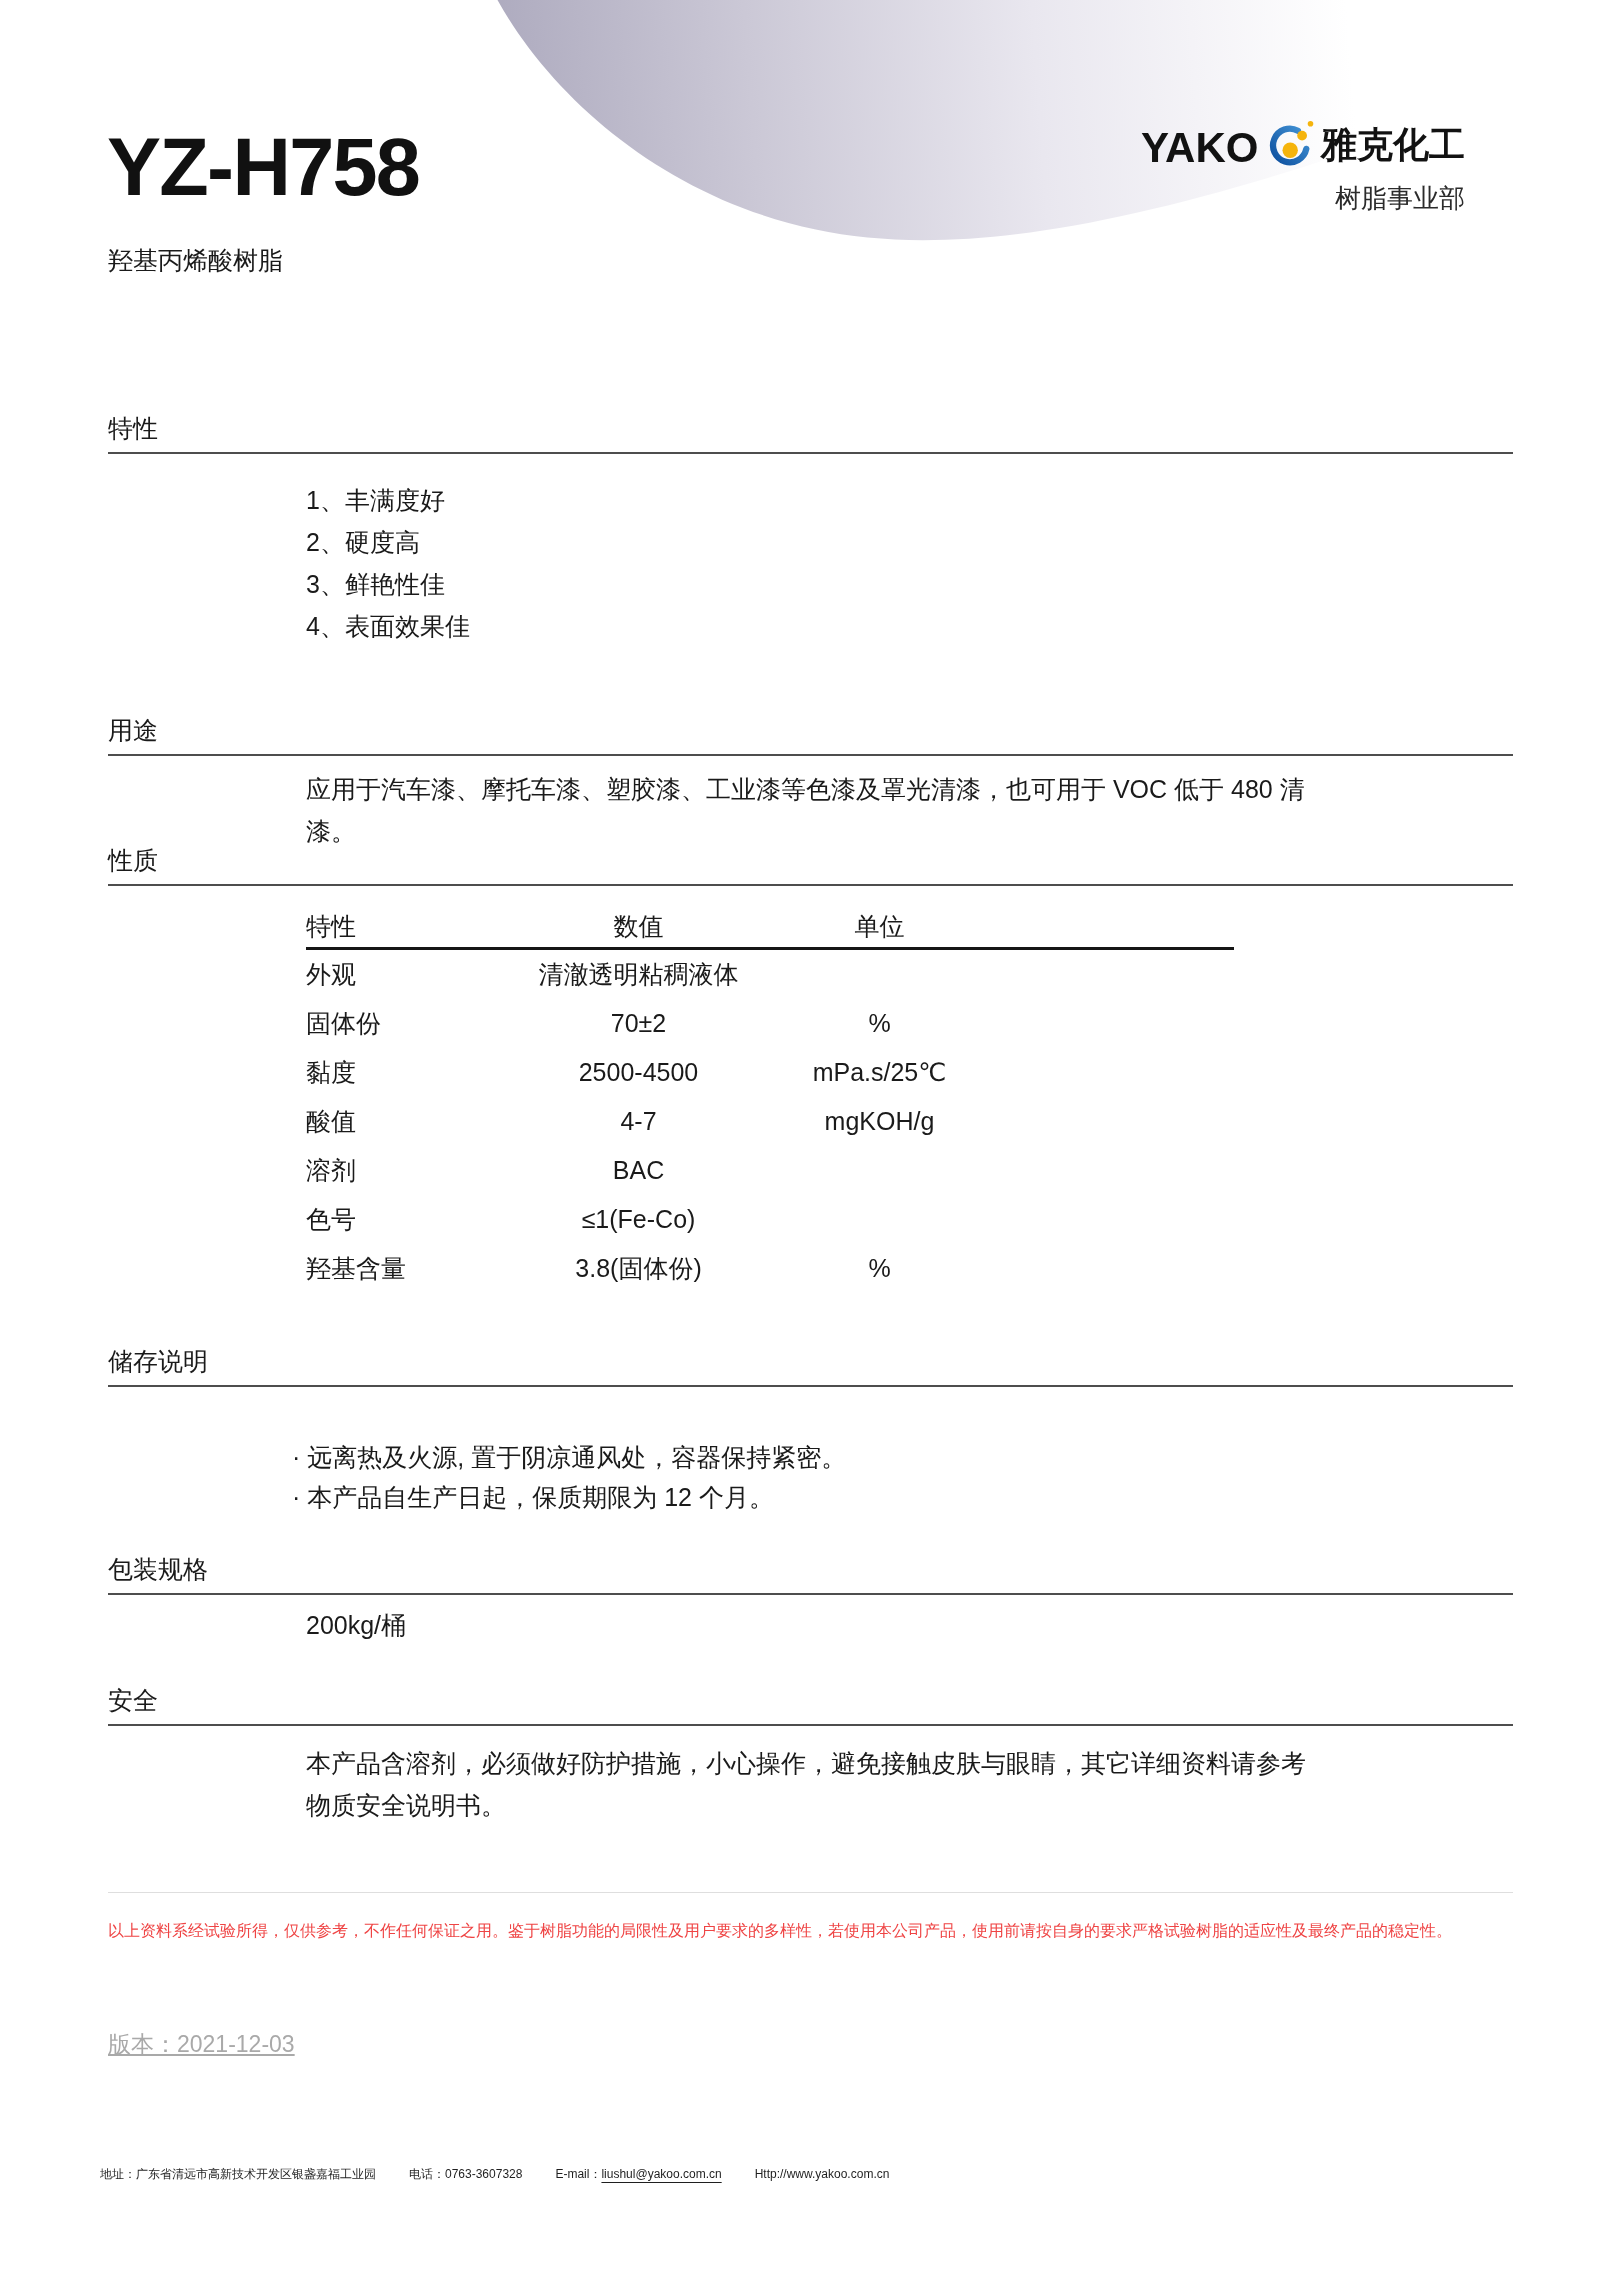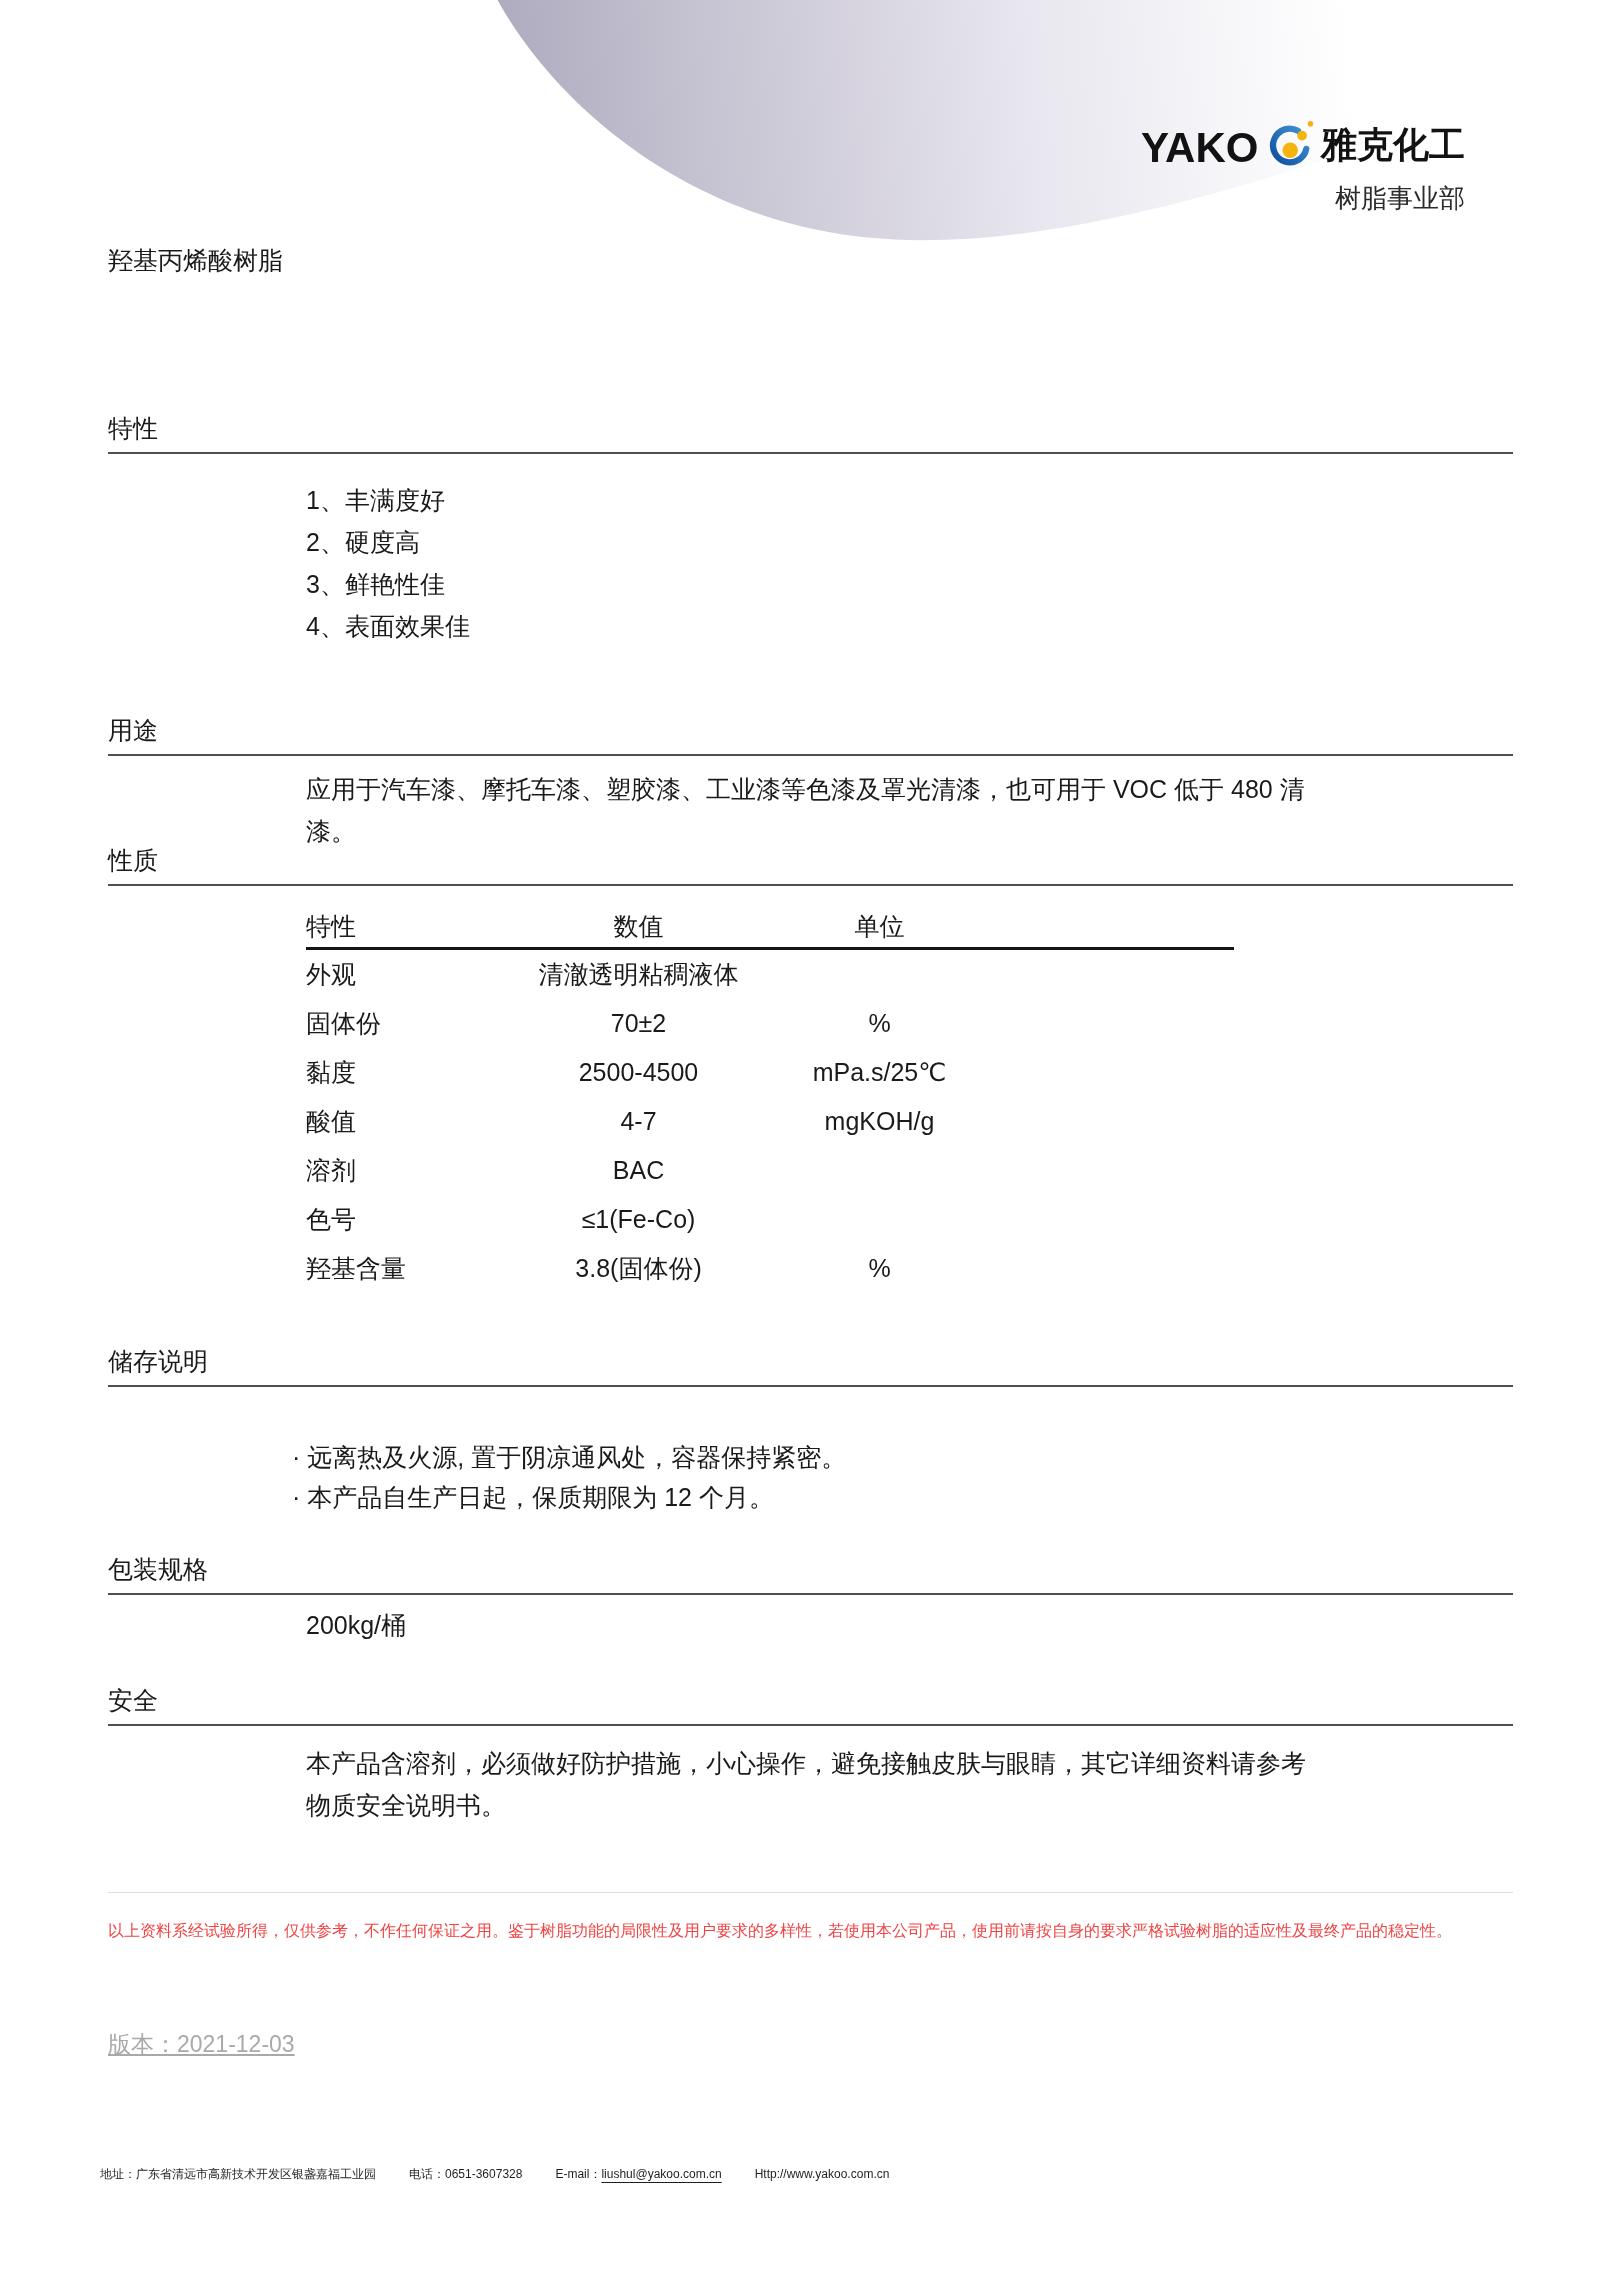--- a/index.html
+++ b/index.html
@@ -58,20 +58,21 @@
       <linearGradient id="sw" gradientUnits="userSpaceOnUse" x1="590" y1="120" x2="1650" y2="40">
         <stop offset="0" stop-color="#aeabbf"></stop>
         <stop offset="0.28" stop-color="#cbc8d6"></stop>
         <stop offset="0.6" stop-color="#e9e7ef"></stop>
         <stop offset="0.95" stop-color="#ffffff"></stop>
       </linearGradient>
     </defs>
     <path d="M 588 0 C 655 120 790 235 965 272 C 1180 318 1480 235 1920 62 L 1920 0 Z" fill="url(#sw)"></path>
   </svg>
 
+  <h1 class="product-title">YZ-H758</h1>
 
   <div class="logo">
     <div class="logo-row">
       <span class="logo-latin">YAKO</span>
       <svg class="logo-orbit" viewBox="0 0 70 74">
         <defs>
           <linearGradient id="arcg" x1="0" y1="1" x2="1" y2="0">
             <stop offset="0" stop-color="#0d4f9e"></stop>
             <stop offset="1" stop-color="#4394d6"></stop>
           </linearGradient>
@@ -175,21 +176,21 @@
     <div class="rule"></div>
   </section>
   <div class="content par" style="top:1742px">本产品含溶剂，必须做好防护措施，小心操作，避免接触皮肤与眼睛，其它详细资料请参考物质安全说明书。</div>
 
   <div class="divider"></div>
   <div class="disclaimer">以上资料系经试验所得，仅供参考，不作任何保证之用。鉴于树脂功能的局限性及用户要求的多样性，若使用本公司产品，使用前请按自身的要求严格试验树脂的适应性及最终产品的稳定性。</div>
   <div class="version">版本：2021-12-03</div>
 
   <div class="footer">
     <span>地址：广东省清远市高新技术开发区银盏嘉福工业园</span>
-    <span>电话：0651-3607328</span>
+    <span>电话：0763-3607328</span>
     <span>
       <span>E-mail：</span><a class="email" href="#">liushul@yakoo.com.cn</a>
     </span>
     <span>Http://www.yakoo.com.cn</span>
   </div>
 
 </div>
 
 
 </body></html>

